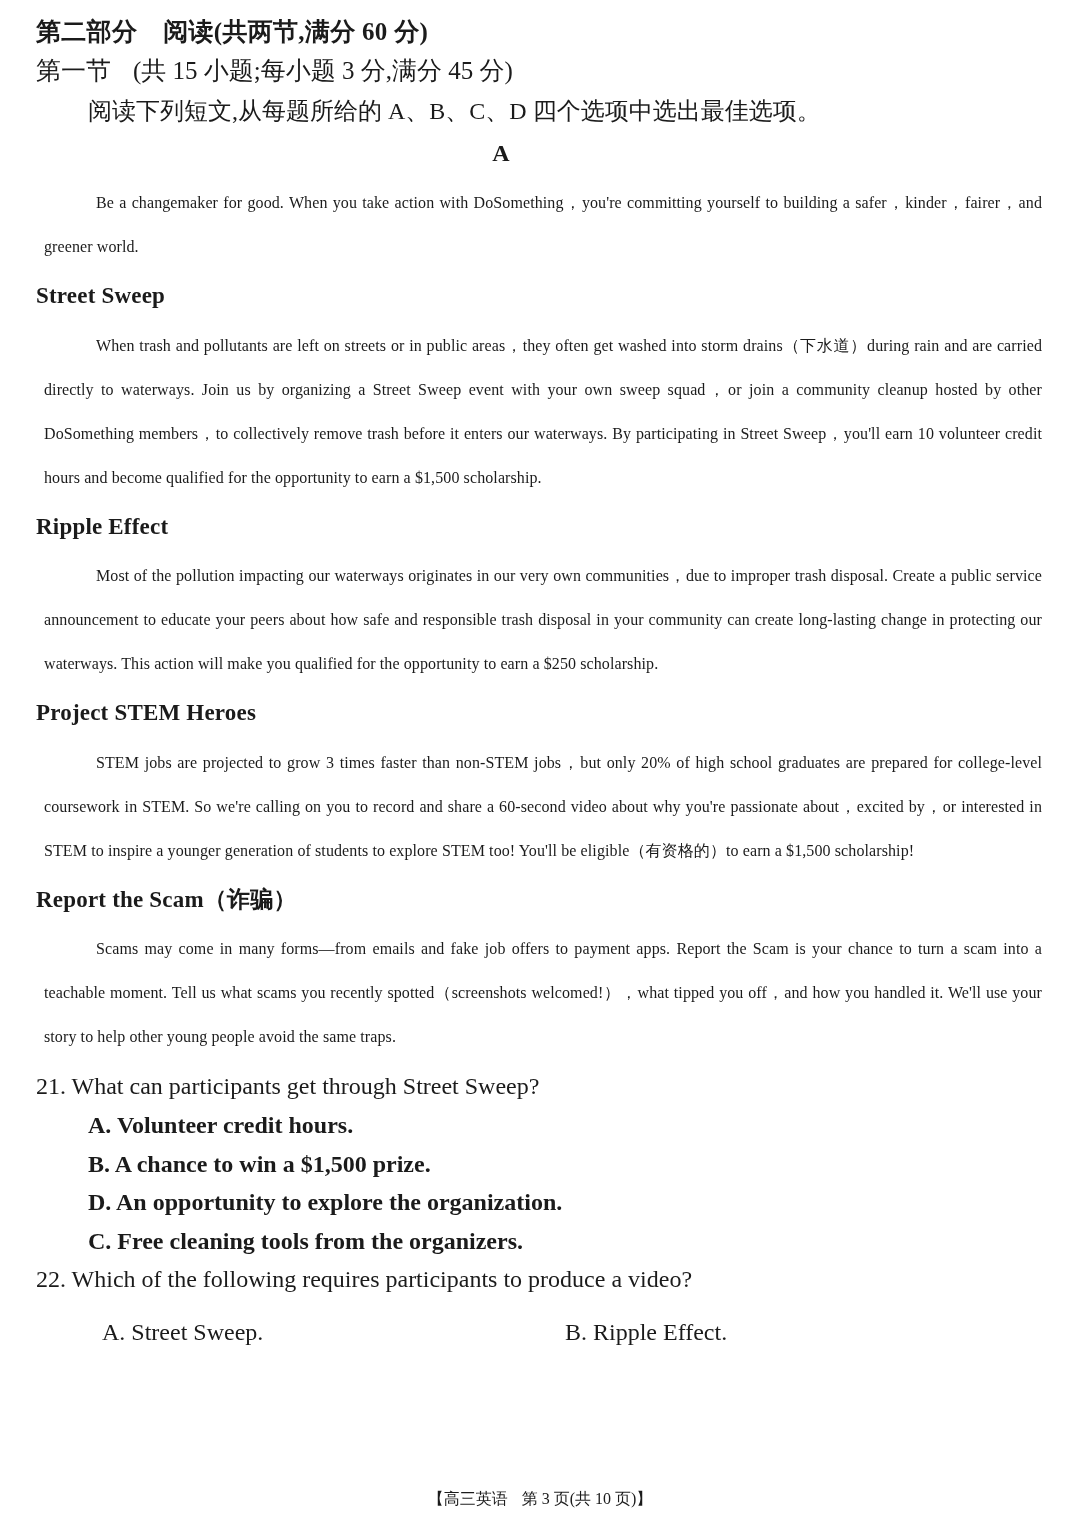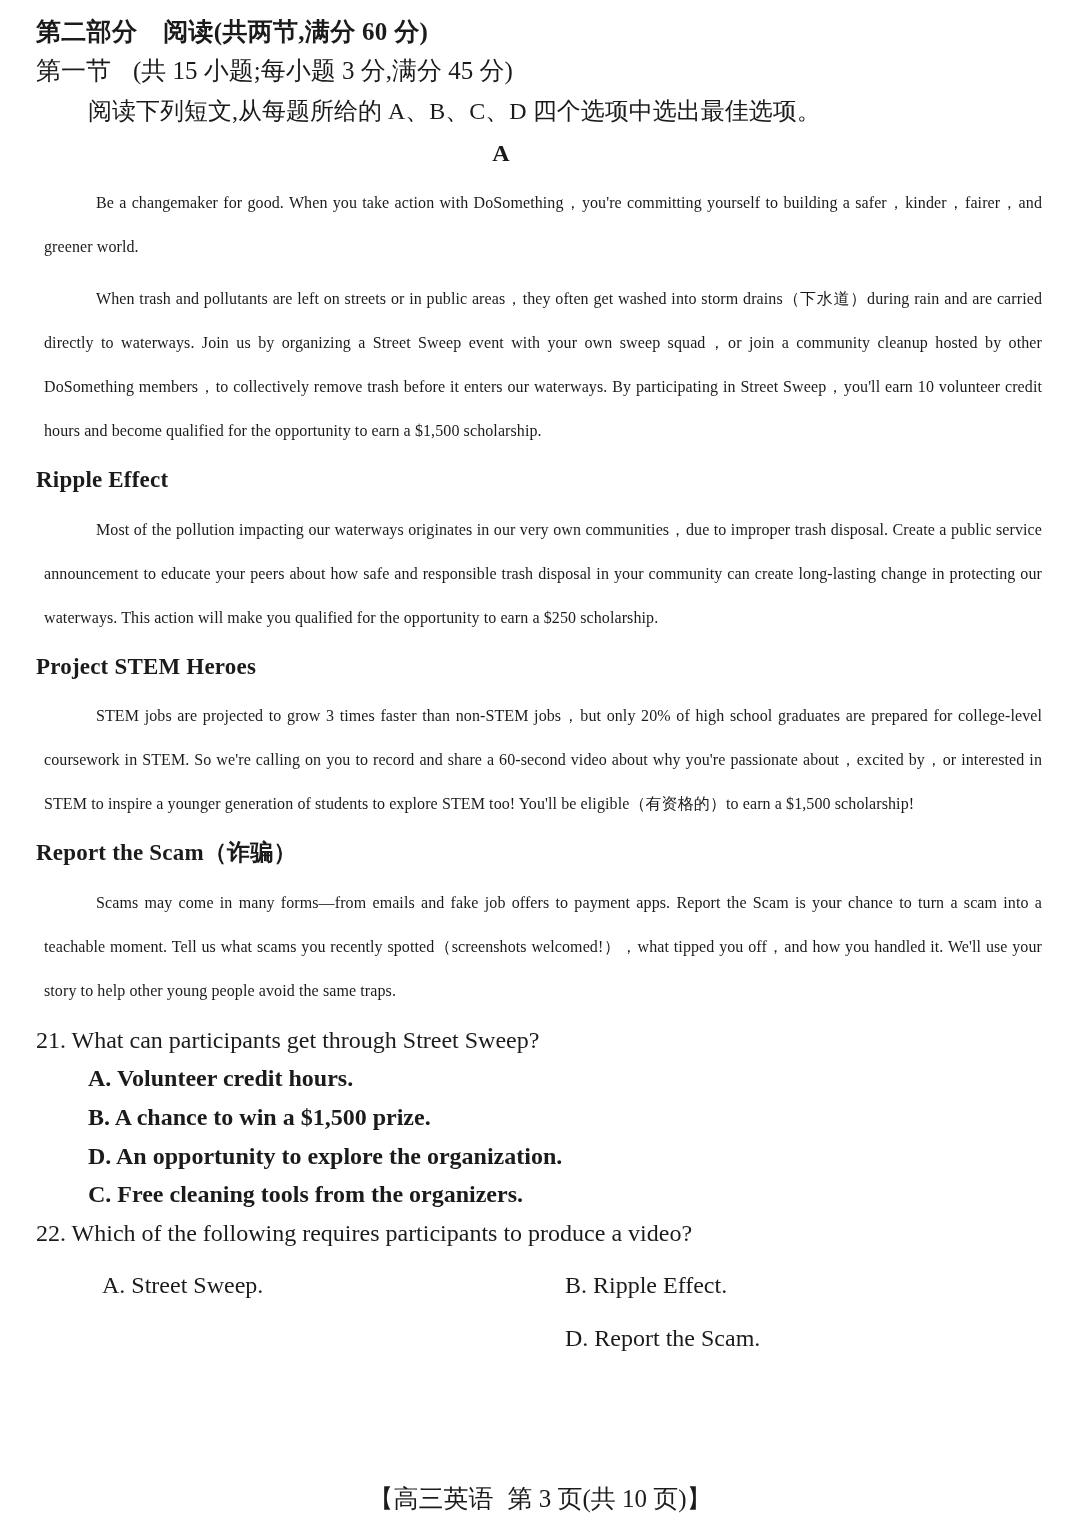--- a/index.html
+++ b/index.html
@@ -130,21 +130,21 @@
     top: 0;
   }
 
   
   .footer {
     position: absolute;
     left: 0;
     top: 1484px;
     width: 1080px;
     text-align: center;
-    font-size: 25px;
+    font-size: 16px;
     line-height: 30px;
     white-space: nowrap;
   }
   .footer .bracket {
     font-family: "Liberation Serif", "DejaVu Serif", serif;
   }
   .footer .sp {
     display: inline-block;
     width: 14px;
   }
@@ -162,20 +162,21 @@
     <div class="sub-head">
       <span>第一节</span><span class="gap"></span><span>(共 15 小题;每小题 3 分,满分 45 分)</span>
     </div>
 
     <div class="instruction">阅读下列短文,从每题所给的 A、B、C、D 四个选项中选出最佳选项。</div>
 
     <div class="passage-title">A</div>
 
     <p class="para">Be a changemaker for good. When you take action with DoSomething，you're committing yourself to building a safer，kinder，fairer，and greener world.</p>
 
+    <p class="bold-head">Street Sweep</p>
     <p class="para">When trash and pollutants are left on streets or in public areas，they often get washed into storm drains（下水道）during rain and are carried directly to waterways. Join us by organizing a Street Sweep event with your own sweep squad，or join a community cleanup hosted by other DoSomething members，to collectively remove trash before it enters our waterways. By participating in Street Sweep，you'll earn 10 volunteer credit hours and become qualified for the opportunity to earn a $1,500 scholarship.</p>
 
     <p class="bold-head">Ripple Effect</p>
     <p class="para">Most of the pollution impacting our waterways originates in our very own communities，due to improper trash disposal. Create a public service announcement to educate your peers about how safe and responsible trash disposal in your community can create long-lasting change in protecting our waterways. This action will make you qualified for the opportunity to earn a $250 scholarship.</p>
 
     <p class="bold-head">Project STEM Heroes</p>
     <p class="para">STEM jobs are projected to grow 3 times faster than non-STEM jobs，but only 20% of high school graduates are prepared for college-level coursework in STEM. So we're calling on you to record and share a 60-second video about why you're passionate about，excited by，or interested in STEM to inspire a younger generation of students to explore STEM too! You'll be eligible（有资格的）to earn a $1,500 scholarship!</p>
 
     <p class="bold-head">Report the Scam（诈骗）</p>
     <p class="para">Scams may come in many forms—from emails and fake job offers to payment apps. Report the Scam is your chance to turn a scam into a teachable moment. Tell us what scams you recently spotted（screenshots welcomed!），what tipped you off，and how you handled it. We'll use your story to help other young people avoid the same traps.</p>
@@ -185,21 +186,20 @@
     <p class="opt">B. A chance to win a $1,500 prize.</p>
     <p class="opt">D. An opportunity to explore the organization.</p>
     <p class="opt">C. Free cleaning tools from the organizers.</p>
 
     <p class="question">22. Which of the following requires participants to produce a video?</p>
     <div class="opt-row">
       <span class="col-a">A. Street Sweep.</span>
       <span class="col-b">B. Ripple Effect.</span>
     </div>
     <div class="opt-row">
-      <span class="col-b">D. Report the Scam.</span>
     </div>
 
   </div>
 
   <div class="footer">
     <span class="bracket">【</span><span>高三英语</span><span class="sp"></span><span>第 3 页(共 10 页)</span><span class="bracket">】</span>
   </div>
 </div>
 
 </body></html>

